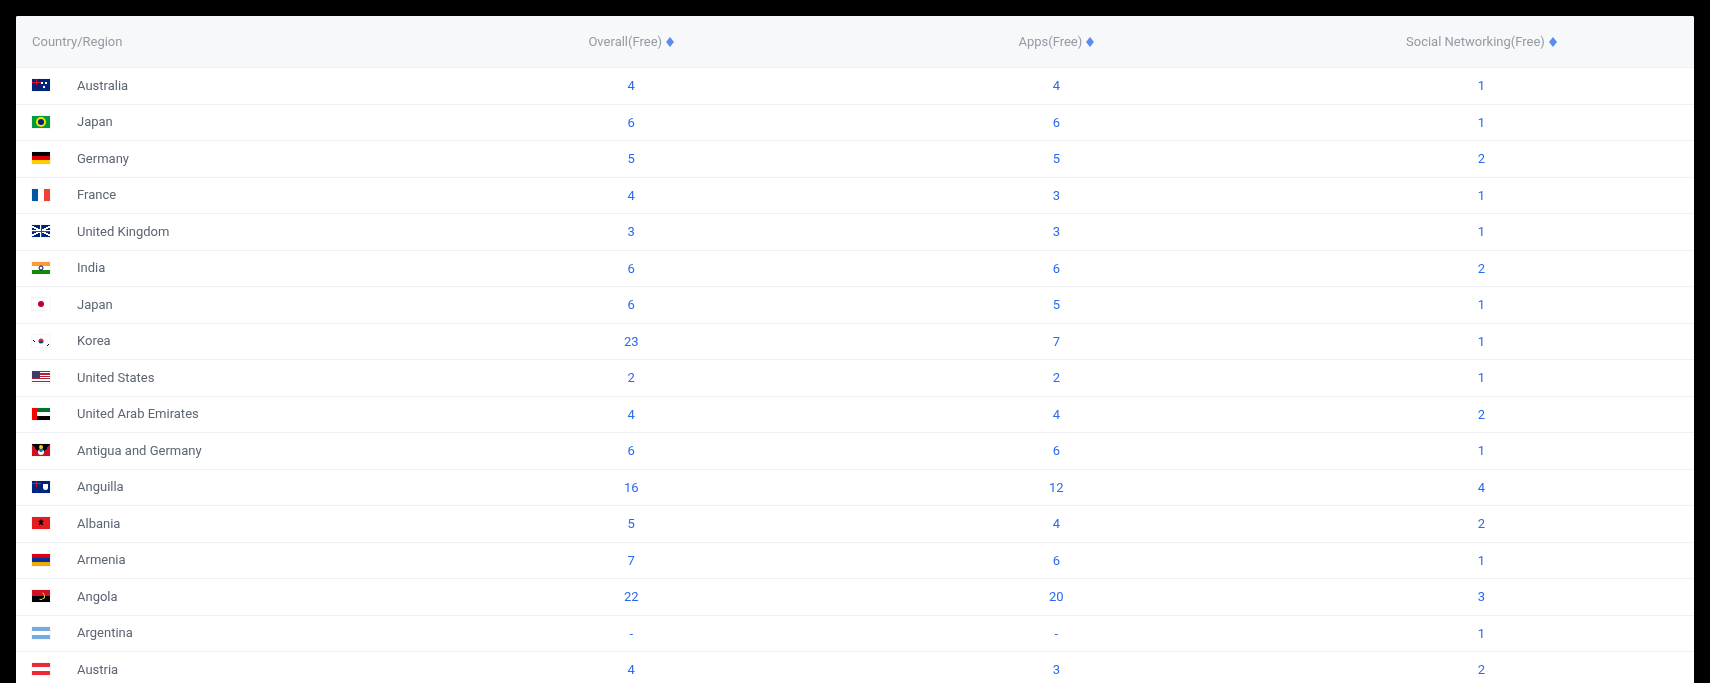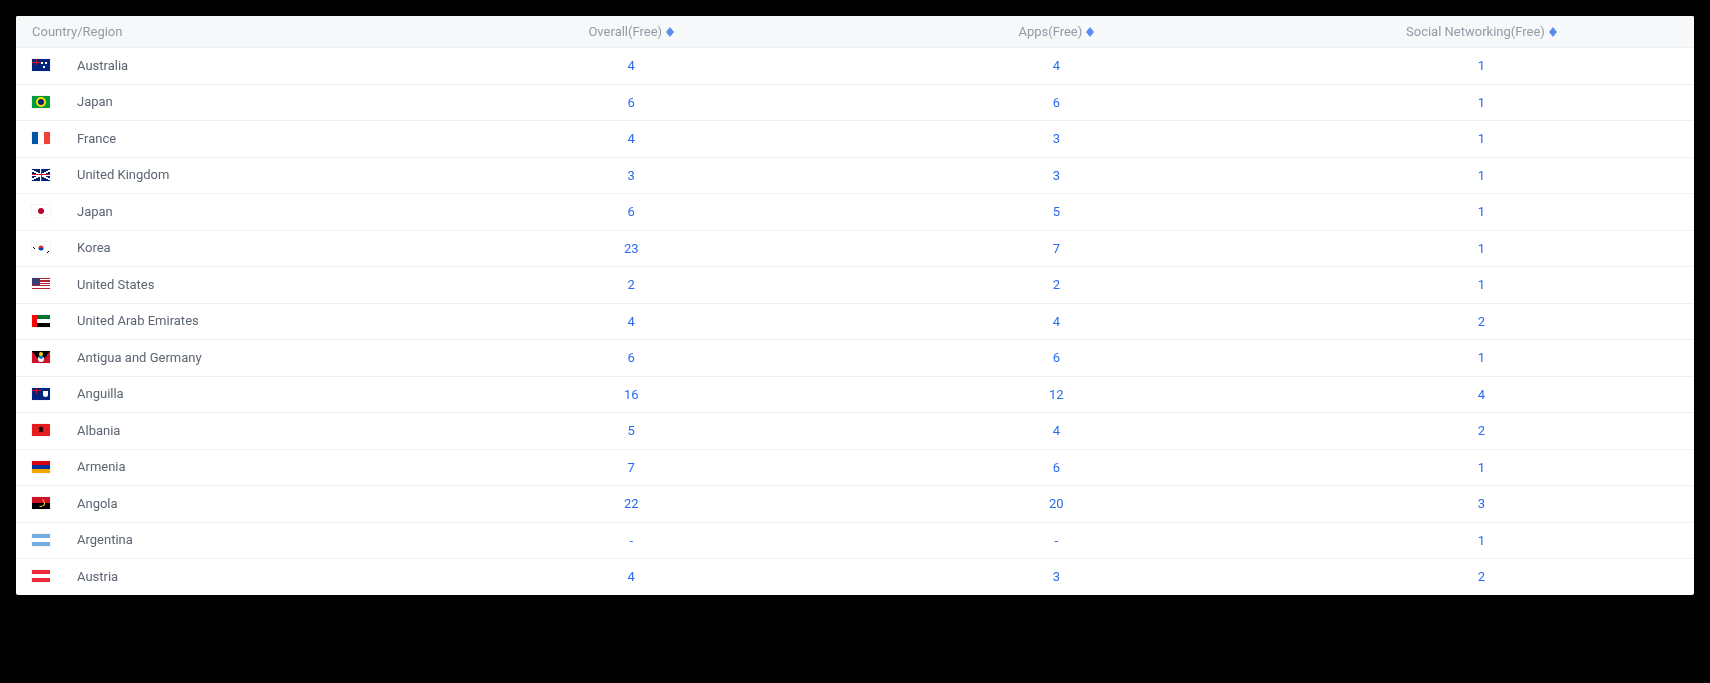--- a/index.html
+++ b/index.html
@@ -18,21 +18,21 @@
   table {
     width: 100%;
     border-collapse: collapse;
     table-layout: fixed;
   }
   thead th {
     background: #f7f8f9;
     color: #939ba6;
     font-weight: 400;
     font-size: 13px;
-    padding: 8px 16px;
+    padding: 18px 16px;
     text-align: center;
     border-bottom: 1px solid #eef0f3;
     white-space: nowrap;
   }
   thead th:first-child {
     text-align: left;
     width: 24%;
   }
   thead th .th-inner {
     display: inline-flex;
@@ -189,35 +189,53 @@
           <td class="country-cell"><span class="inner">
               <span class="flag flag-br"></span>
               <span>Japan</span>
             </span></td>
           <td>6</td>
           <td>6</td>
           <td>1</td>
         </tr>
         <tr>
           <td class="country-cell"><span class="inner">
+              <span class="flag flag-de"></span>
+              <span>Germany</span>
+            </span></td>
+          <td>5</td>
+          <td>5</td>
+          <td>2</td>
+        </tr>
+        <tr>
+          <td class="country-cell"><span class="inner">
               <span class="flag flag-fr"></span>
               <span>France</span>
             </span></td>
           <td>4</td>
           <td>3</td>
           <td>1</td>
         </tr>
         <tr>
           <td class="country-cell"><span class="inner">
               <span class="flag flag-gb"></span>
               <span>United Kingdom</span>
             </span></td>
           <td>3</td>
           <td>3</td>
           <td>1</td>
+        </tr>
+        <tr>
+          <td class="country-cell"><span class="inner">
+              <span class="flag flag-in"></span>
+              <span>India</span>
+            </span></td>
+          <td>6</td>
+          <td>6</td>
+          <td>2</td>
         </tr>
         <tr>
           <td class="country-cell"><span class="inner">
               <span class="flag flag-jp"></span>
               <span>Japan</span>
             </span></td>
           <td>6</td>
           <td>5</td>
           <td>1</td>
         </tr>

